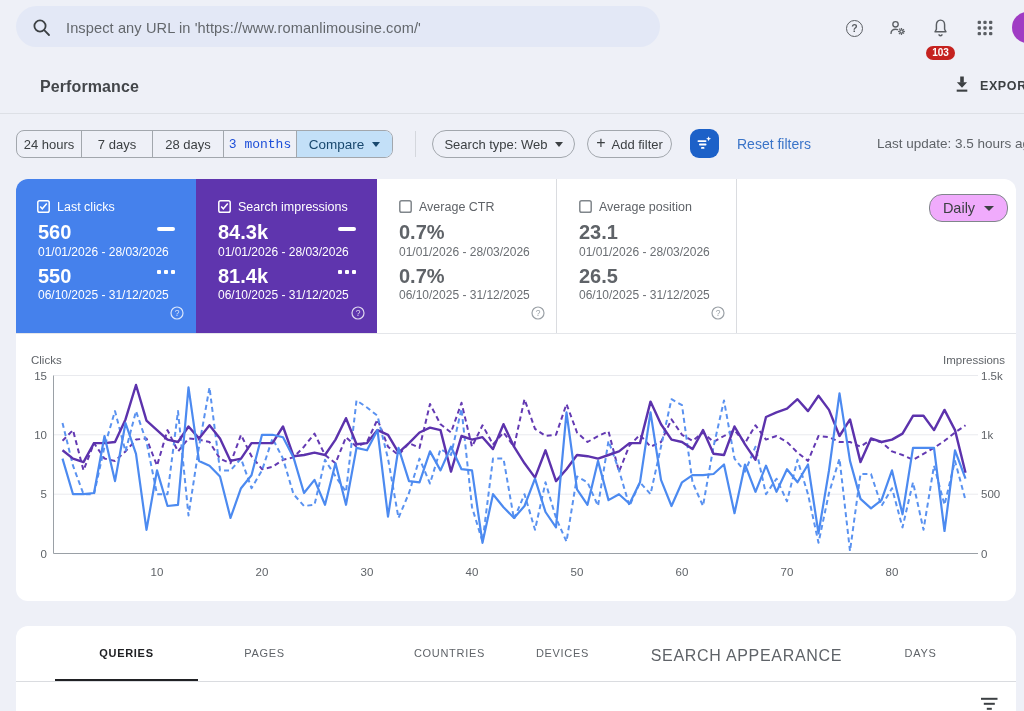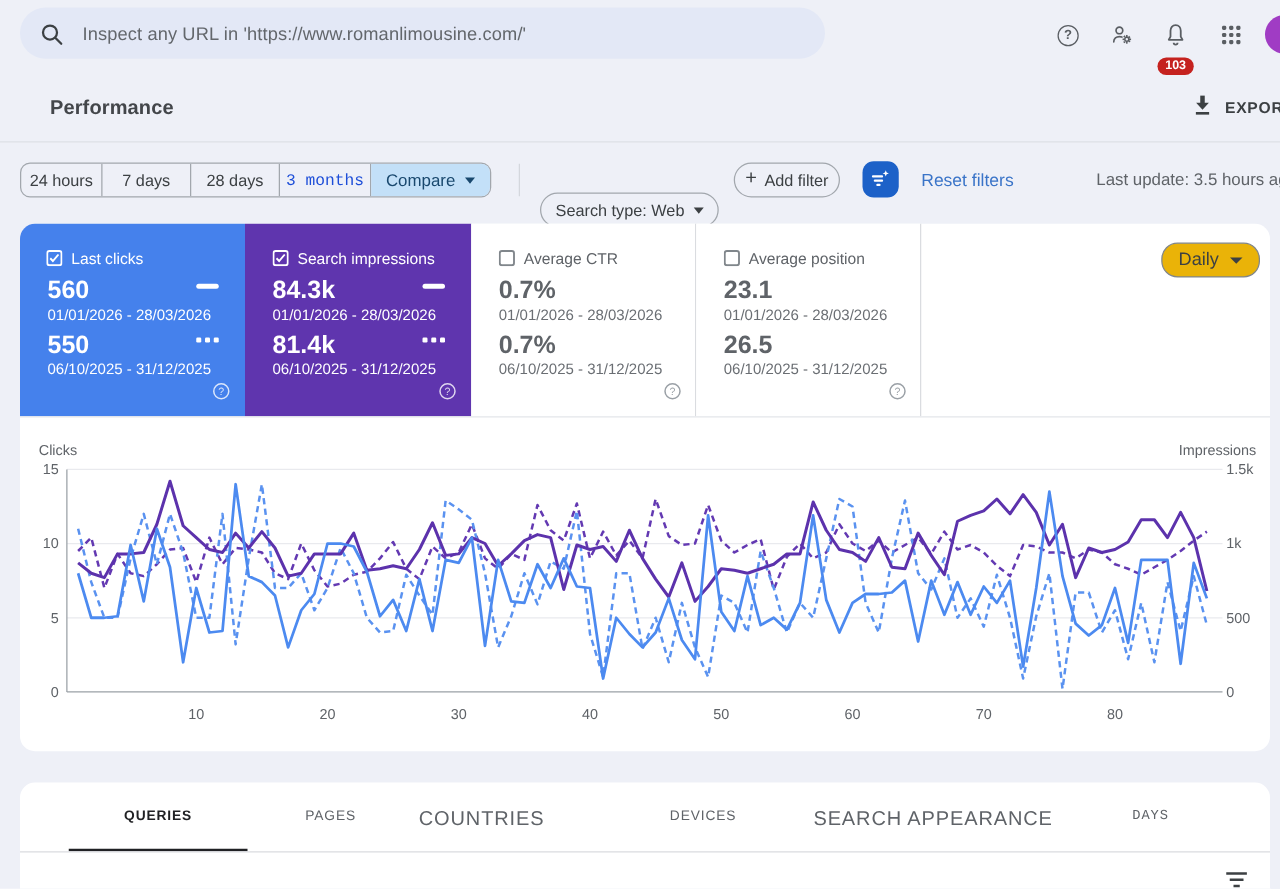--- a/index.html
+++ b/index.html
@@ -63,21 +63,21 @@
 <div class="abs" style="left:0;top:113px;width:1024px;height:1px;background:#dde0e6;"></div>
 
 <div class="abs" style="left:16px;top:130px;height:28px;display:flex;border:1px solid #a2a7ad;border-radius:8px;overflow:hidden;background:#eef0f7;">
   <div style="width:65px;border-right:1px solid #a2a7ad;font-size:13px;color:#3c4043;display:flex;align-items:center;justify-content:center;">24 hours</div>
   <div style="width:71px;border-right:1px solid #a2a7ad;font-size:13px;color:#3c4043;display:flex;align-items:center;justify-content:center;">7 days</div>
   <div style="width:71px;border-right:1px solid #a2a7ad;font-size:13px;color:#3c4043;display:flex;align-items:center;justify-content:center;">28 days</div>
   <div style="width:73px;border-right:1px solid #a2a7ad;font-size:13px;color:#1d4ed8;display:flex;align-items:center;justify-content:center;font-family:Liberation Mono, monospace;">3 months</div>
   <div style="width:95px;background:#c3e0f8;font-size:13.5px;font-weight:500;color:#19486e;display:flex;align-items:center;justify-content:center;gap:8px;">Compare <span style="width:0;height:0;border-left:4.5px solid transparent;border-right:4.5px solid transparent;border-top:5px solid #19486e;"></span></div>
 </div>
 <div class="abs" style="left:415px;top:131px;width:1px;height:26px;background:#d4d7dd;"></div>
-<div class="abs" style="left:432px;top:130px;width:143px;height:28px;border:1px solid #a2a7ad;border-radius:14px;font-size:13px;color:#3c4043;display:flex;align-items:center;justify-content:center;gap:7px;margin-top:24px;">Search type: Web <span style="width:0;height:0;border-left:4.5px solid transparent;border-right:4.5px solid transparent;border-top:5px solid #3c4043;"></span></div>
+<div class="abs" style="left:432px;top:130px;width:143px;height:28px;border:1px solid #a2a7ad;border-radius:14px;font-size:13px;color:#3c4043;display:flex;align-items:center;justify-content:center;gap:7px;">Search type: Web <span style="width:0;height:0;border-left:4.5px solid transparent;border-right:4.5px solid transparent;border-top:5px solid #3c4043;"></span></div>
 <div class="abs" style="left:587px;top:130px;width:85px;height:28px;border:1px solid #a2a7ad;border-radius:14px;font-size:13px;color:#3c4043;display:flex;align-items:center;justify-content:center;gap:6px;"><span style="font-size:16px;font-weight:400;margin-top:-2px;">+</span> Add filter</div>
 <div class="abs" style="left:690px;top:129px;width:29px;height:29px;background:#1c61c8;border-radius:9px;"></div>
 <svg class="abs" style="left:696px;top:135px;" width="17" height="17" viewBox="0 0 17 17">
   <path d="M12.6 1.2 13.3 3 15.1 3.7 13.3 4.4 12.6 6.2 11.9 4.4 10.1 3.7 11.9 3z" fill="#fff"></path>
   <rect x="1.5" y="5.2" width="9" height="1.8" rx="0.9" fill="#fff"></rect>
   <rect x="3" y="8.6" width="7.5" height="1.8" rx="0.9" fill="#fff"></rect>
   <rect x="5" y="12" width="3.5" height="1.8" rx="0.9" fill="#fff"></rect>
 </svg>
 <div class="abs" style="left:737px;top:136px;font-size:14px;color:#3a74c8;font-weight:500;">Reset filters</div>
 <div class="abs" style="left:877px;top:136px;font-size:13.5px;color:#5f6368;width:147px;white-space:nowrap;overflow:hidden;">Last update: 3.5 hours ago</div>
@@ -149,21 +149,21 @@
 <div class="abs" style="left:599px;top:200px;font-size:12.5px;color:#5f6368;">Average position</div>
 <div class="abs" style="left:579px;top:221px;font-size:20px;font-weight:bold;color:#5f6368;">23.1</div>
 <div class="abs" style="left:579px;top:245px;font-size:12px;color:#6a6e73;">01/01/2026 - 28/03/2026</div>
 <div class="abs" style="left:579px;top:265px;font-size:20px;font-weight:bold;color:#5f6368;">26.5</div>
 <div class="abs" style="left:579px;top:288px;font-size:12px;color:#6a6e73;">06/10/2025 - 31/12/2025</div>
 <svg class="abs" style="left:711px;top:306px;" width="14" height="14" viewBox="0 0 14 14">
   <circle cx="7" cy="7" r="6" fill="none" stroke="#9aa0a6" stroke-width="1.2"></circle>
   <text x="7" y="10" font-size="8.5" fill="#9aa0a6" text-anchor="middle" font-family="Liberation Sans">?</text>
 </svg>
 
-<div class="abs" style="left:929px;top:194px;width:79px;height:28px;border:1px solid #80868b;border-radius:13px;background:#eab308;display:flex;align-items:center;justify-content:center;gap:9px;font-size:14.5px;color:#3c4043;font-weight:500;">Daily <span style="width:0;height:0;border-left:5px solid transparent;border-right:5px solid transparent;border-top:5.5px solid #3c4043;"></span></div>
+<div class="abs" style="left:929px;top:194px;width:79px;height:28px;border:1px solid #80868b;border-radius:13px;background:#f0abfc;display:flex;align-items:center;justify-content:center;gap:9px;font-size:14.5px;color:#3c4043;font-weight:500;">Daily <span style="width:0;height:0;border-left:5px solid transparent;border-right:5px solid transparent;border-top:5.5px solid #3c4043;"></span></div>
 
 <div id="chart" class="abs" style="left:16px;top:333px;width:1000px;height:268px;"><svg width="1000" height="268" viewBox="0 0 1000 268">
       <line x1="37.5" y1="161.2" x2="962" y2="161.2" stroke="#e9eaee" stroke-width="1"></line>
       <line x1="37.5" y1="101.8" x2="962" y2="101.8" stroke="#e9eaee" stroke-width="1"></line>
       <line x1="37.5" y1="42.5" x2="962" y2="42.5" stroke="#e9eaee" stroke-width="1"></line>
       <line x1="37.5" y1="42.5" x2="37.5" y2="220.5" stroke="#9aa0a6" stroke-width="1"></line>
       <line x1="37.5" y1="220.5" x2="962" y2="220.5" stroke="#9aa0a6" stroke-width="1"></line>
       <path d="M46.5 107.8L57.0 97.1L67.5 137.4L78.0 110.1L88.5 125.6L99.0 127.9L109.5 118.4L120.0 106.6L130.5 105.4L141.0 132.7L151.5 97.1L162.0 118.4L172.5 105.4L183.0 106.6L193.5 109.0L204.0 125.6L214.5 130.3L225.0 101.8L235.5 123.2L246.0 136.2L256.5 133.9L267.0 126.8L277.5 124.4L288.0 113.7L298.5 100.6L309.0 122.0L319.5 130.3L330.0 104.2L340.5 113.7L351.0 109.0L361.5 86.4L372.0 113.7L382.5 122.0L393.0 110.1L403.5 114.9L414.0 71.0L424.5 91.2L435.0 99.5L445.5 69.8L456.0 113.7L466.5 92.3L477.0 111.3L487.5 99.5L498.0 113.7L508.5 66.2L519.0 95.9L529.5 103.0L540.0 101.8L550.5 71.0L561.0 99.5L571.5 109.0L582.0 103.0L592.5 98.3L603.0 138.6L613.5 112.5L624.0 101.8L634.5 113.7L645.0 109.0L655.5 86.4L666.0 101.8L676.5 107.8L687.0 99.5L697.5 109.0L708.0 103.0L718.5 97.1L729.0 110.1L739.5 92.3L750.0 106.6L760.5 103.0L771.0 109.0L781.5 119.6L792.0 127.9L802.5 103.0L813.0 104.2L823.5 109.0L834.0 109.0L844.5 113.7L855.0 106.6L865.5 109.0L876.0 118.4L886.5 122.0L897.0 126.8L907.5 120.8L918.0 114.9L928.5 107.8L939.0 99.5L949.5 92.3" fill="none" stroke="#6339b2" stroke-width="2" stroke-dasharray="5 3.5" stroke-linejoin="round"></path>
       <path d="M46.5 90.0L57.0 132.7L67.5 161.2L78.0 161.2L88.5 113.7L99.0 78.1L109.5 118.4L120.0 78.1L130.5 109.0L141.0 161.2L151.5 161.2L162.0 78.1L172.5 182.5L183.0 113.7L193.5 54.4L204.0 137.4L214.5 137.4L225.0 125.6L235.5 155.2L246.0 137.4L256.5 105.4L267.0 125.6L277.5 161.2L288.0 173.0L298.5 171.8L309.0 126.8L319.5 143.4L330.0 158.8L340.5 67.4L351.0 74.5L361.5 82.8L372.0 125.6L382.5 184.9L393.0 160.0L403.5 125.6L414.0 150.5L424.5 116.1L435.0 122.0L445.5 75.7L456.0 174.2L466.5 208.6L477.0 125.6L487.5 125.6L498.0 186.1L508.5 161.2L519.0 196.8L529.5 149.3L540.0 184.9L550.5 208.6L561.0 143.4L571.5 149.3L582.0 173.0L592.5 107.8L603.0 137.4L613.5 173.0L624.0 149.3L634.5 161.2L645.0 113.7L655.5 66.2L666.0 72.2L676.5 149.3L687.0 173.0L697.5 113.7L708.0 67.4L718.5 125.6L729.0 138.6L739.5 113.7L750.0 161.2L760.5 145.7L771.0 168.3L781.5 126.8L792.0 161.2L802.5 209.8L813.0 160.0L823.5 125.6L834.0 218.1L844.5 141.0L855.0 141.0L865.5 173.0L876.0 155.2L886.5 194.4L897.0 149.3L907.5 196.8L918.0 132.7L928.5 171.8L939.0 127.9L949.5 167.1" fill="none" stroke="#5a92f0" stroke-width="2" stroke-dasharray="5 3.5" stroke-linejoin="round"></path>
       <path d="M46.5 117.3L57.0 125.6L67.5 129.1L78.0 110.1L88.5 110.1L99.0 109.0L109.5 86.4L120.0 52.0L130.5 87.6L141.0 97.1L151.5 106.6L162.0 109.0L172.5 93.5L183.0 105.4L193.5 92.3L204.0 105.4L214.5 127.9L225.0 125.6L235.5 110.1L246.0 110.1L256.5 110.1L267.0 93.5L277.5 123.2L288.0 122.0L298.5 119.6L309.0 122.0L319.5 106.6L330.0 85.2L340.5 111.3L351.0 110.1L361.5 97.1L372.0 101.8L382.5 119.6L393.0 110.1L403.5 99.5L414.0 94.7L424.5 97.1L435.0 138.6L445.5 103.0L456.0 106.6L466.5 104.2L477.0 116.1L487.5 91.2L498.0 113.7L508.5 130.3L519.0 144.6L529.5 117.3L540.0 148.1L550.5 136.2L561.0 122.0L571.5 123.2L582.0 125.6L592.5 122.0L603.0 118.4L613.5 110.1L624.0 110.1L634.5 68.6L645.0 91.2L655.5 106.6L666.0 109.0L676.5 116.1L687.0 97.1L697.5 120.8L708.0 122.0L718.5 93.5L729.0 111.3L739.5 126.8L750.0 84.0L760.5 79.3L771.0 75.7L781.5 66.2L792.0 78.1L802.5 62.7L813.0 76.9L823.5 103.0L834.0 86.4L844.5 129.1L855.0 105.4L865.5 109.0L876.0 106.6L886.5 100.6L897.0 82.8L907.5 82.8L918.0 97.1L928.5 76.9L939.0 97.1L949.5 139.8" fill="none" stroke="#5c32ac" stroke-width="2.4" stroke-linejoin="round"></path>
@@ -184,23 +184,23 @@
       <text x="666.0" y="242.5" font-size="11.5" fill="#5f6368" text-anchor="middle" font-family="Liberation Sans">60</text>
       <text x="771.0" y="242.5" font-size="11.5" fill="#5f6368" text-anchor="middle" font-family="Liberation Sans">70</text>
       <text x="876.0" y="242.5" font-size="11.5" fill="#5f6368" text-anchor="middle" font-family="Liberation Sans">80</text>
       <text x="15" y="31" font-size="11.5" fill="#5f6368" font-family="Liberation Sans">Clicks</text>
       <text x="989" y="31" font-size="11.5" fill="#5f6368" text-anchor="end" font-family="Liberation Sans">Impressions</text>
     </svg></div>
 
 <div class="abs" style="left:16px;top:626px;width:1000px;height:85px;background:#fff;border-radius:12px 12px 0 0;"></div>
 <div class="abs" style="left:55px;top:647px;width:143px;text-align:center;font-size:11px;letter-spacing:0.7px;color:#202124;font-weight:bold;">QUERIES</div>
 <div class="abs" style="left:194px;top:647px;width:141px;text-align:center;font-size:11px;letter-spacing:0.7px;color:#5f6368;">PAGES</div>
-<div class="abs" style="left:335px;top:647px;width:150px;text-align:left;font-size:16px;letter-spacing:0.7px;color:#5f6368;">COUNTRIES</div>
+<div class="abs" style="left:335px;top:647px;width:150px;text-align:right;font-size:11px;letter-spacing:0.7px;color:#5f6368;">COUNTRIES</div>
 <div class="abs" style="left:487px;top:647px;width:151px;text-align:center;font-size:11px;letter-spacing:0.7px;color:#5f6368;">DEVICES</div>
 <div class="abs" style="left:638px;top:647px;width:217px;text-align:center;font-size:16px;letter-spacing:0.7px;color:#5f6368;">SEARCH APPEARANCE</div>
-<div class="abs" style="left:855px;top:647px;width:131px;text-align:center;font-size:11px;letter-spacing:0.7px;color:#5f6368;font-family:Liberation Mono, monospace;">DAYS</div>
+<div class="abs" style="left:855px;top:647px;width:131px;text-align:center;font-size:11px;letter-spacing:0.7px;color:#5f6368;">DAYS</div>
 <div class="abs" style="left:55px;top:679px;width:143px;height:2px;background:#202124;"></div>
 <div class="abs" style="left:16px;top:681px;width:1000px;height:1px;background:#dadce0;"></div>
 <svg class="abs" style="left:980px;top:697px;" width="18" height="14" viewBox="0 0 18 14" fill="#3c4043">
   <rect x="1" y="0.8" width="16.5" height="2"></rect>
   <rect x="3.8" y="5.8" width="11" height="2"></rect>
   <rect x="6.8" y="10.8" width="5" height="2"></rect>
 </svg>
 
 </body></html>

